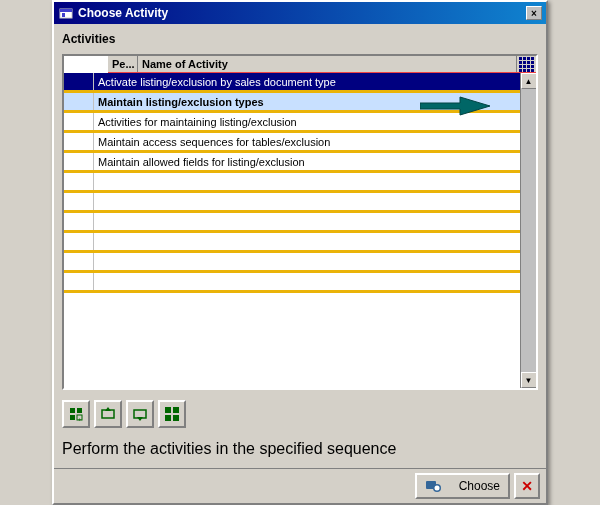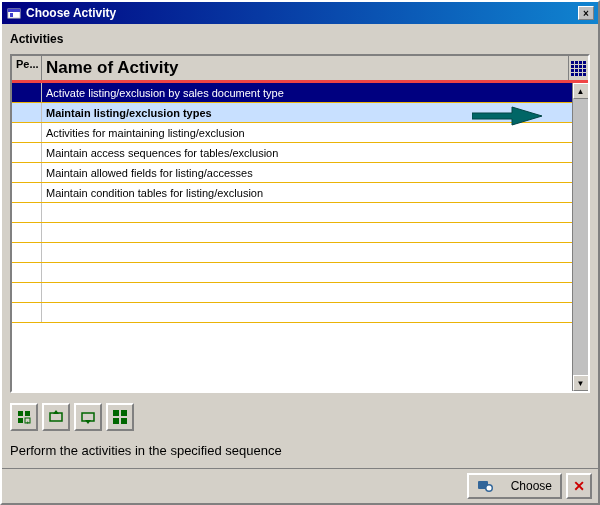--- a/index.html
+++ b/index.html
@@ -6,21 +6,21 @@
     body {
       font-family: Arial, sans-serif;
       font-size: 12px;
       background: #d4d0c8;
       display: flex;
       align-items: center;
       justify-content: center;
       height: 100vh;
     }
     .window {
-      width: 600px;
+      width: 496px;
       height: 505px;
       border: 2px solid #808080;
       border-top: 2px solid #ffffff;
       border-left: 2px solid #ffffff;
       background: #d4d0c8;
       display: flex;
       flex-direction: column;
       box-shadow: 2px 2px 4px rgba(0,0,0,0.4);
     }
     .title-bar {
@@ -82,54 +82,55 @@
       border-color: #808080 #ffffff #ffffff #808080;
       background: white;
       overflow: hidden;
       display: flex;
       flex-direction: column;
       position: relative;
     }
     .table-header {
       display: flex;
       background: #d4d0c8;
-      border-bottom: 3px solid #ef4444;
+      border-bottom: 1px solid #ef4444;
       flex-shrink: 0;
+      margin-left: 44px;
     }
     .col-pe {
       width: 30px;
       min-width: 30px;
       border-right: 1px solid #808080;
       padding: 2px 4px;
       font-weight: bold;
       font-size: 11px;
     }
     .col-name {
       flex: 1;
       padding: 2px 4px;
       font-weight: bold;
-      font-size: 17px;
+      font-size: 11px;
     }
     .col-icon-header {
       width: 20px;
       min-width: 20px;
       border-left: 1px solid #808080;
       display: flex;
       align-items: center;
       justify-content: center;
     }
     .table-body {
       flex: 1;
       overflow-y: hidden;
       display: flex;
       flex-direction: column;
     }
     .table-row {
       display: flex;
-      border-bottom: 1px solid #eab308;
+      border-bottom: 3px solid #eab308;
       min-height: 20px;
       align-items: center;
     }
     .table-row.selected {
       background: #000080;
       color: white;
     }
     .table-row.highlighted {
       background: #c8e0ff;
       font-weight: bold;
@@ -188,21 +189,21 @@
       background: #d4d0c8;
       border: 2px solid;
       border-color: #ffffff #808080 #808080 #ffffff;
       display: flex;
       align-items: center;
       justify-content: center;
       cursor: pointer;
       font-size: 14px;
     }
     .status-text {
-      font-size: 13px;
+      font-size: 16px;
       color: #000;
       padding: 2px 0;
     }
     .footer {
       display: flex;
       justify-content: flex-end;
       align-items: center;
       padding: 4px 6px;
       border-top: 1px solid #808080;
       gap: 4px;
@@ -319,27 +320,23 @@
           </div>
 
 
           <div class="table-row">
             <div class="row-pe"></div>
             <div class="row-name">Maintain access sequences for tables/exclusion</div>
           </div>
 
           <div class="table-row">
             <div class="row-pe"></div>
-            <div class="row-name">Maintain allowed fields for listing/accesses</div>
-          </div>
-
-          <div class="table-row">
-            <div class="row-pe"></div>
-            <div class="row-name">Maintain condition tables for listing/exclusion</div>
-          </div>
+            <div class="row-name">Maintain allowed fields for listing/exclusion</div>
+          </div>
+
 
           <div class="table-row">
               <div class="row-pe"></div>
               <div class="row-name"></div>
             </div>
           <div class="table-row">
               <div class="row-pe"></div>
               <div class="row-name"></div>
             </div>
           <div class="table-row">

